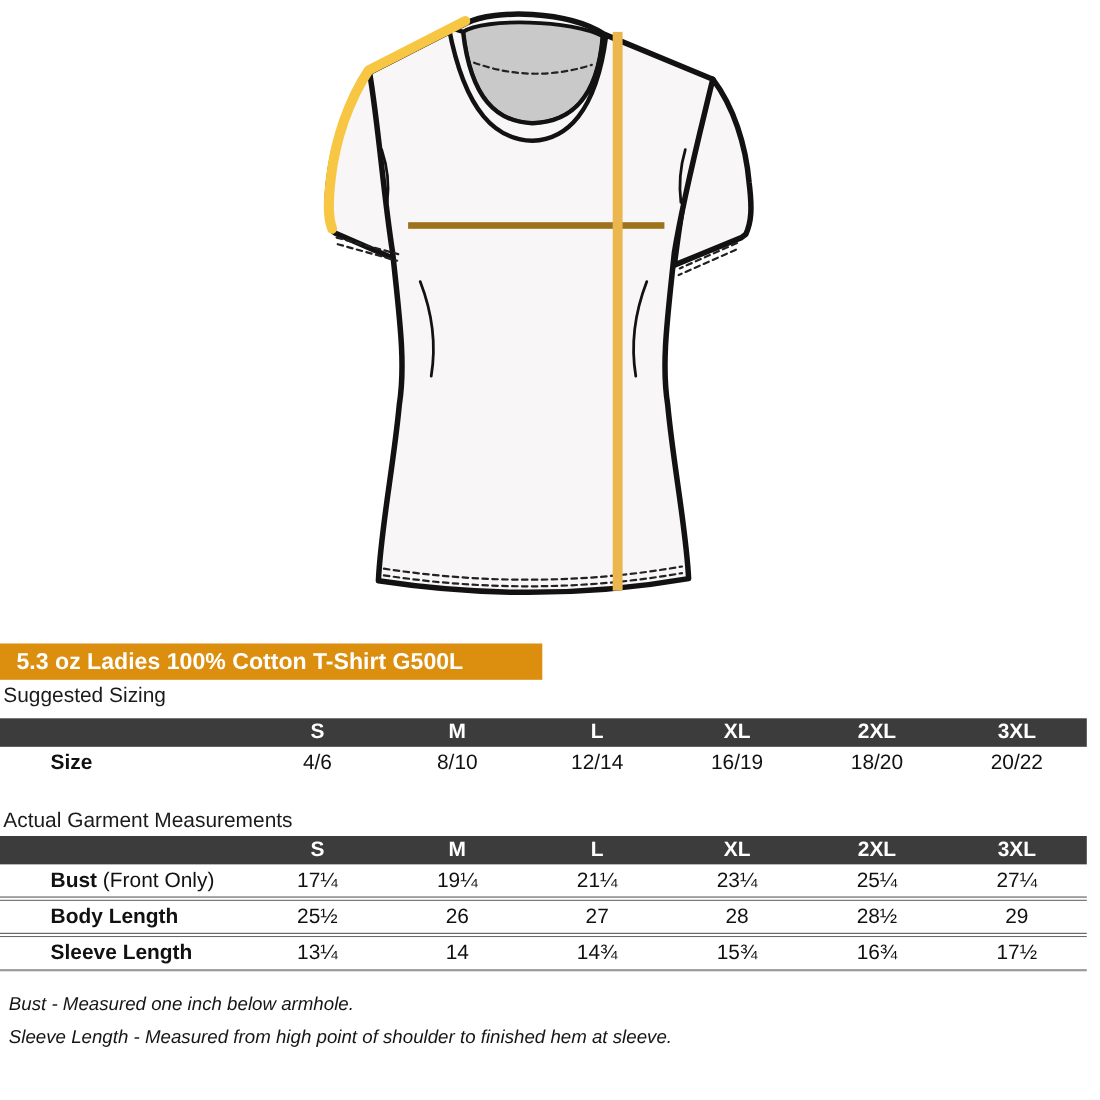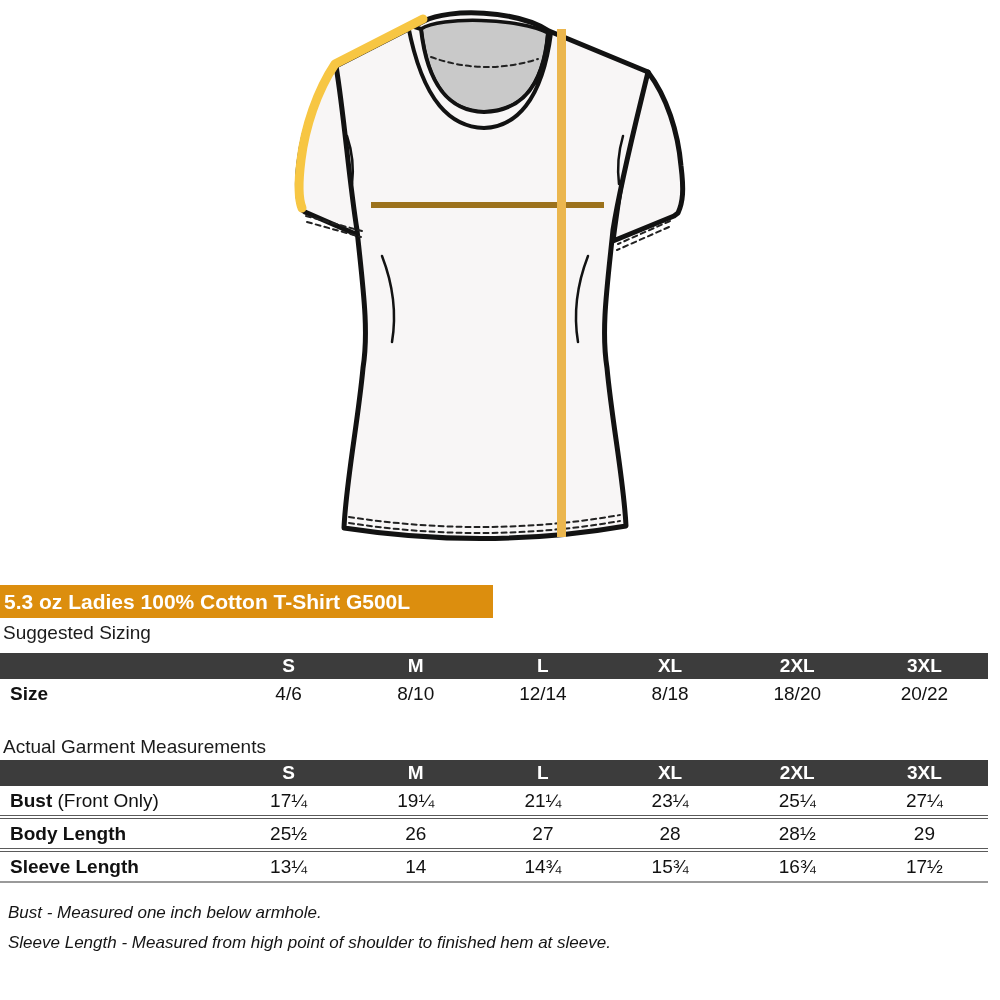--- a/index.html
+++ b/index.html
@@ -2,33 +2,33 @@
 <html><head>
 <meta charset="utf-8">
 <style>
   html,body{margin:0;padding:0;background:#ffffff;}
   body{font-family:"Liberation Sans", sans-serif;color:#111;}
   .page{position:relative;width:1000px;height:1000px;background:#fff;overflow:hidden;}
   .shirt-svg{position:absolute;top:0;left:0;}
   .title-bar{
     position:absolute;top:585px;left:0;width:493px;height:33px;
     background:#DC8E0E;color:#fff;font-weight:bold;font-size:21px;
-    line-height:33px;padding-left:4px;box-sizing:border-box;white-space:nowrap;
+    line-height:33px;padding-left:15px;box-sizing:border-box;white-space:nowrap;
   }
   .section-heading{position:absolute;left:3px;font-size:19px;color:#1b1b1b;text-align:center;}
   .h-suggested{top:622px;}
   .h-actual{top:736px;}
   .sizing-table{position:absolute;left:0;width:988px;}
   .t-suggested{top:653px;}
   .t-actual{top:760px;}
   .t-row, .t-head{display:grid;grid-template-columns:225px repeat(6,1fr);align-items:center;}
   .t-head{background:#3C3C3C;color:#fff;font-weight:bold;height:26px;font-size:19px;}
   .t-row{height:29px;font-size:19px;background:#fff;}
   .cell{text-align:center;white-space:nowrap;}
-  .label-cell{text-align:left;padding-left:10px;}
+  .label-cell{text-align:left;padding-left:10px;margin-left:36px;}
   .bold{font-weight:bold;}
   .sep-double{border-bottom:4px double #5a5a5a;}
   .sep-single{border-bottom:2px solid #9a9a9a;}
   .notes{position:absolute;top:898px;left:8px;font-size:17px;line-height:30px;color:#151515;}
   .note-line{white-space:nowrap;font-style:italic;}
 </style>
 </head>
 <body>
 
 <div class="page">
@@ -75,21 +75,21 @@
       <div class="cell">L</div>
       <div class="cell">XL</div>
       <div class="cell">2XL</div>
       <div class="cell">3XL</div>
     </div>
     <div class="t-row">
       <div class="cell label-cell bold">Size</div>
       <div class="cell">4/6</div>
       <div class="cell">8/10</div>
       <div class="cell">12/14</div>
-      <div class="cell">8/18</div>
+      <div class="cell">16/19</div>
       <div class="cell">18/20</div>
       <div class="cell">20/22</div>
     </div>
   </div>
 
   <div class="section-heading h-actual">Actual Garment Measurements</div>
 
   <div class="sizing-table t-actual">
     <div class="t-head">
       <div class="cell label-cell"></div>

